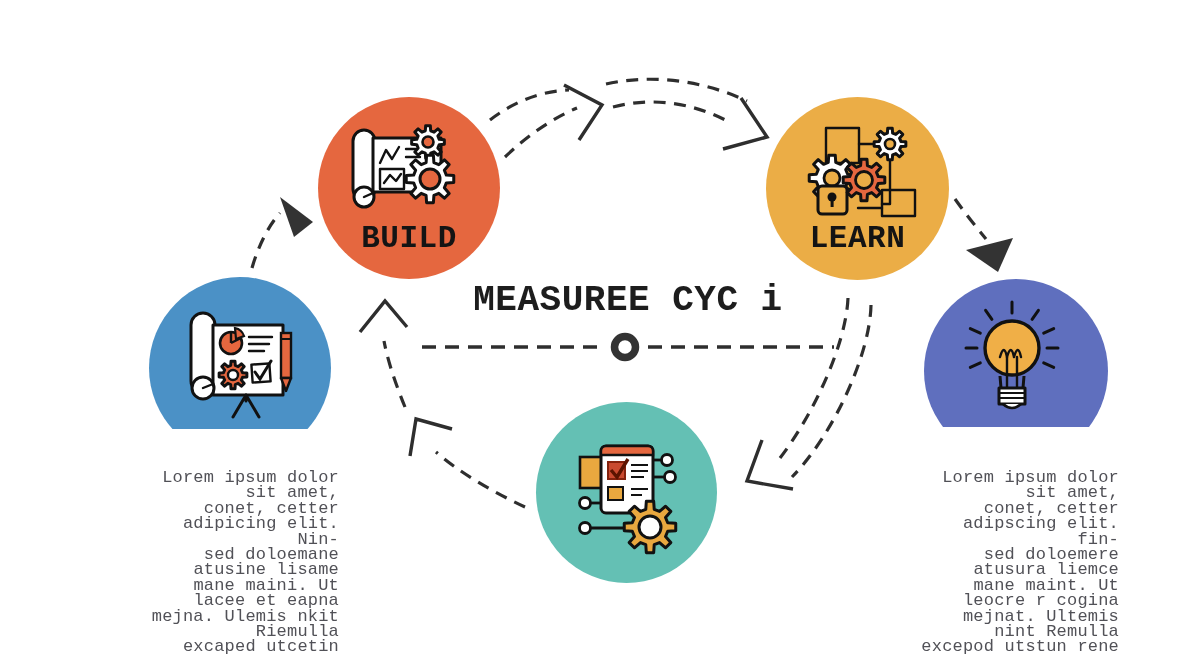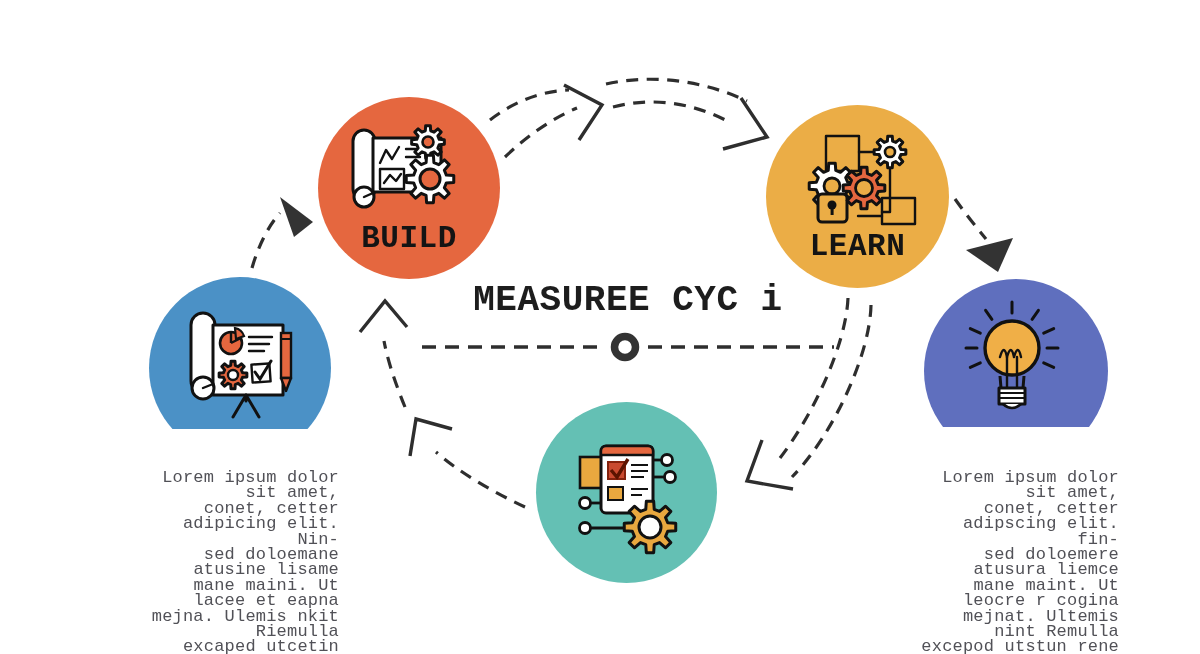--- a/index.html
+++ b/index.html
@@ -6,21 +6,21 @@
   .canvas{
     position:relative;width:1200px;height:654px;overflow:hidden;
     background:#ffffff;font-family:Liberation Mono, monospace;margin-left:28px;
   }
   
   .node{position:absolute;}
   .circle{position:absolute;border-radius:50%;left:0;top:0;}
   .clip{overflow:hidden;}
   .node-build{left:290px;top:97px;width:182px;height:182px;}
   .node-build .circle{width:182px;height:182px;background:#E5673F;}
-  .node-learn{left:738px;top:105px;width:183px;height:183px;}
+  .node-learn{left:738px;top:97px;width:183px;height:183px;}
   .node-learn .circle{width:183px;height:183px;background:#EBAD46;}
   .node-plan{left:121px;top:277px;width:182px;height:152px;}
   .node-plan .circle{width:182px;height:182px;background:#4B91C6;}
   .node-idea{left:896px;top:279px;width:184px;height:148px;}
   .node-idea .circle{width:184px;height:184px;background:#5F6FBE;}
   .node-validate{left:508px;top:402px;width:181px;height:181px;}
   .node-validate .circle{width:181px;height:181px;background:#64C0B4;}
   .step-label{
     position:absolute;left:0;right:0;top:124px;text-align:center;
     font-size:31px;font-weight:bold;letter-spacing:.5px;color:#141414;

